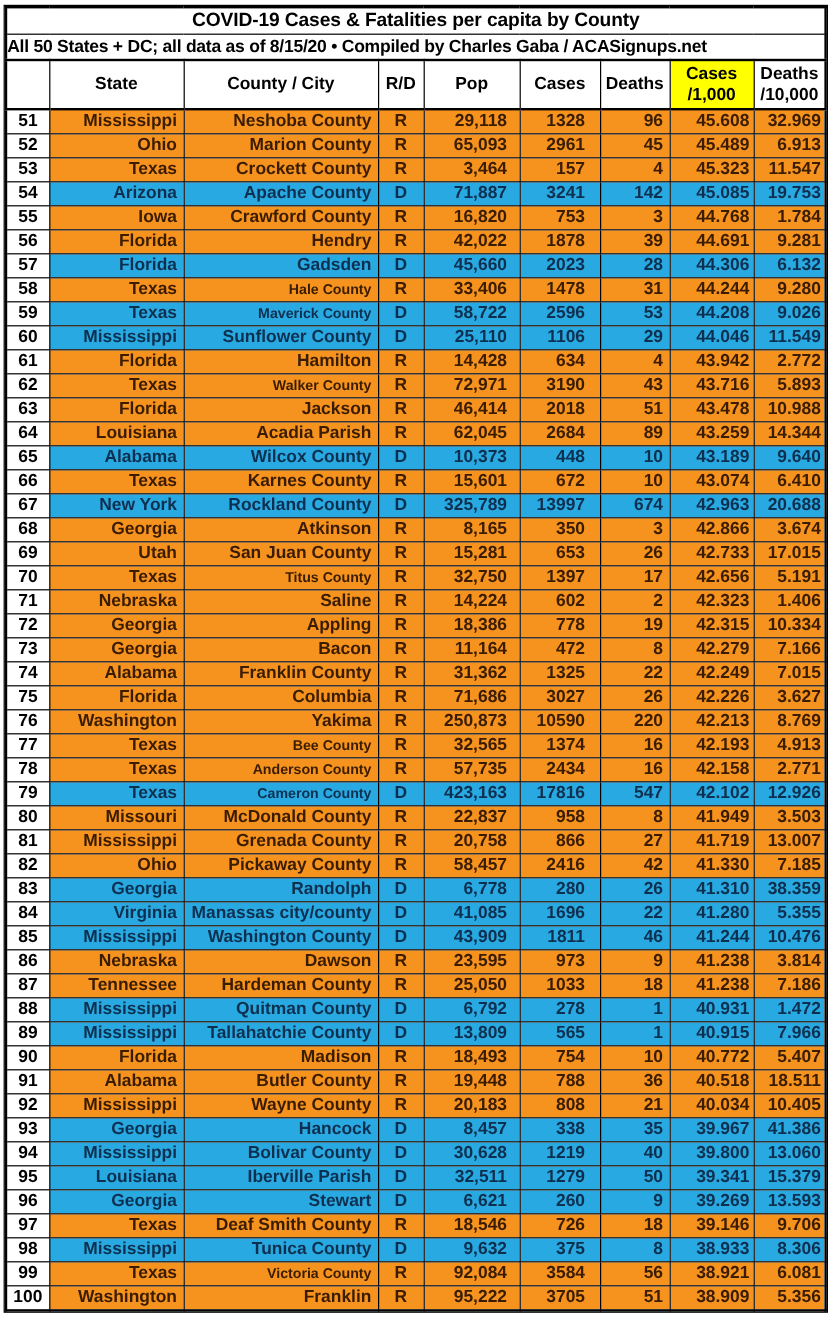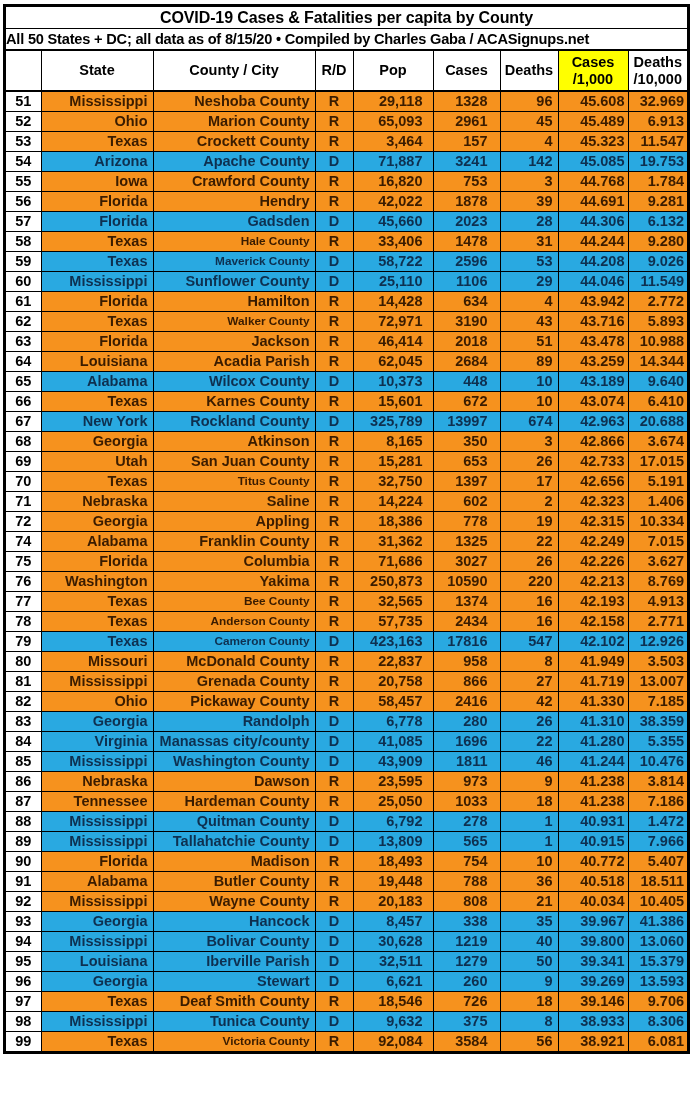--- a/index.html
+++ b/index.html
@@ -317,20 +317,31 @@
     <td class="c-state">Georgia</td>
     <td class="c-county">Appling</td>
     <td class="c-rd">R</td>
     <td class="c-pop">18,386</td>
     <td class="c-cases">778</td>
     <td class="c-deaths">19</td>
     <td class="c-c1k">42.315</td>
     <td class="c-d10k">10.334</td>
   </tr>
       <tr class="party-R">
+    <td class="c-rank">73</td>
+    <td class="c-state">Georgia</td>
+    <td class="c-county">Bacon</td>
+    <td class="c-rd">R</td>
+    <td class="c-pop">11,164</td>
+    <td class="c-cases">472</td>
+    <td class="c-deaths">8</td>
+    <td class="c-c1k">42.279</td>
+    <td class="c-d10k">7.166</td>
+  </tr>
+      <tr class="party-R">
     <td class="c-rank">74</td>
     <td class="c-state">Alabama</td>
     <td class="c-county">Franklin County</td>
     <td class="c-rd">R</td>
     <td class="c-pop">31,362</td>
     <td class="c-cases">1325</td>
     <td class="c-deaths">22</td>
     <td class="c-c1k">42.249</td>
     <td class="c-d10k">7.015</td>
   </tr>
@@ -602,14 +613,25 @@
     <td class="c-rank">99</td>
     <td class="c-state">Texas</td>
     <td class="c-county small">Victoria County</td>
     <td class="c-rd">R</td>
     <td class="c-pop">92,084</td>
     <td class="c-cases">3584</td>
     <td class="c-deaths">56</td>
     <td class="c-c1k">38.921</td>
     <td class="c-d10k">6.081</td>
   </tr>
+      <tr class="party-R">
+    <td class="c-rank">100</td>
+    <td class="c-state">Washington</td>
+    <td class="c-county">Franklin</td>
+    <td class="c-rd">R</td>
+    <td class="c-pop">95,222</td>
+    <td class="c-cases">3705</td>
+    <td class="c-deaths">51</td>
+    <td class="c-c1k">38.909</td>
+    <td class="c-d10k">5.356</td>
+  </tr>
     </tbody>
 </table>
 
 </body></html>

